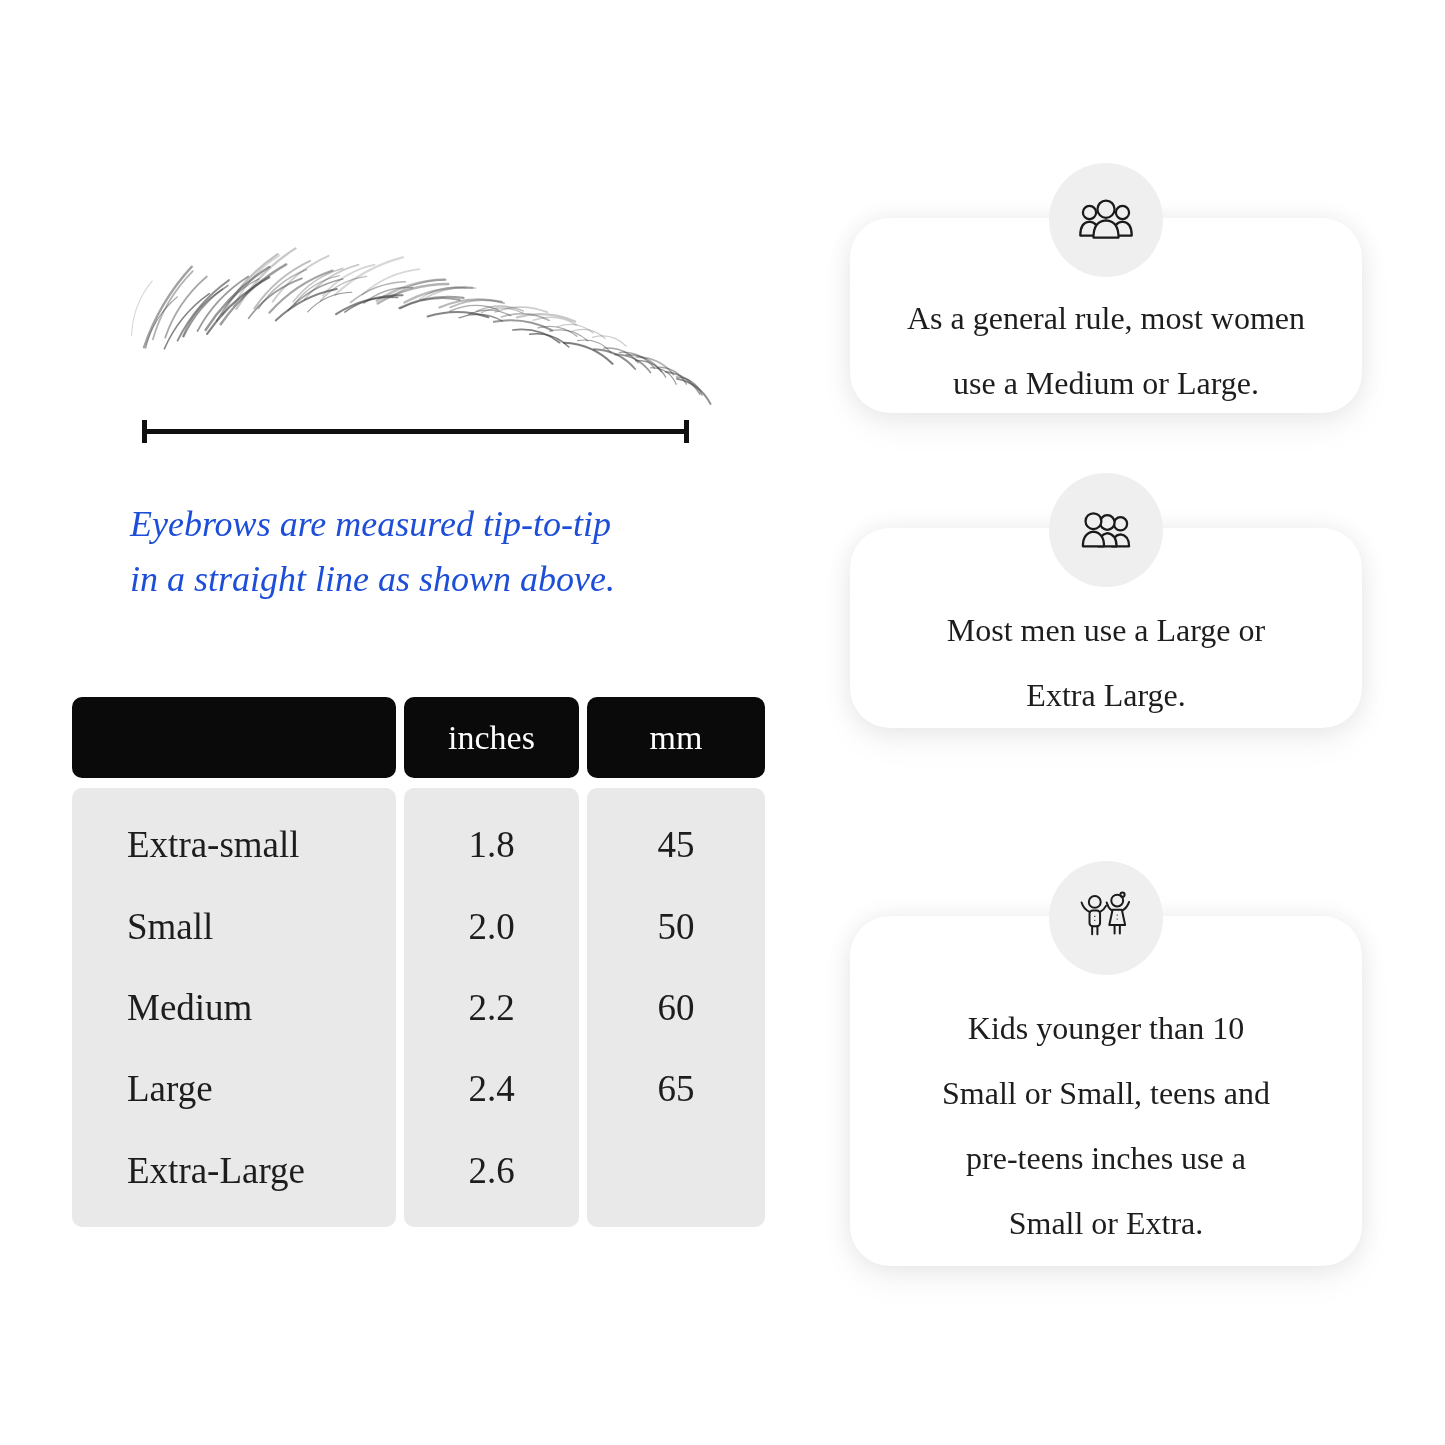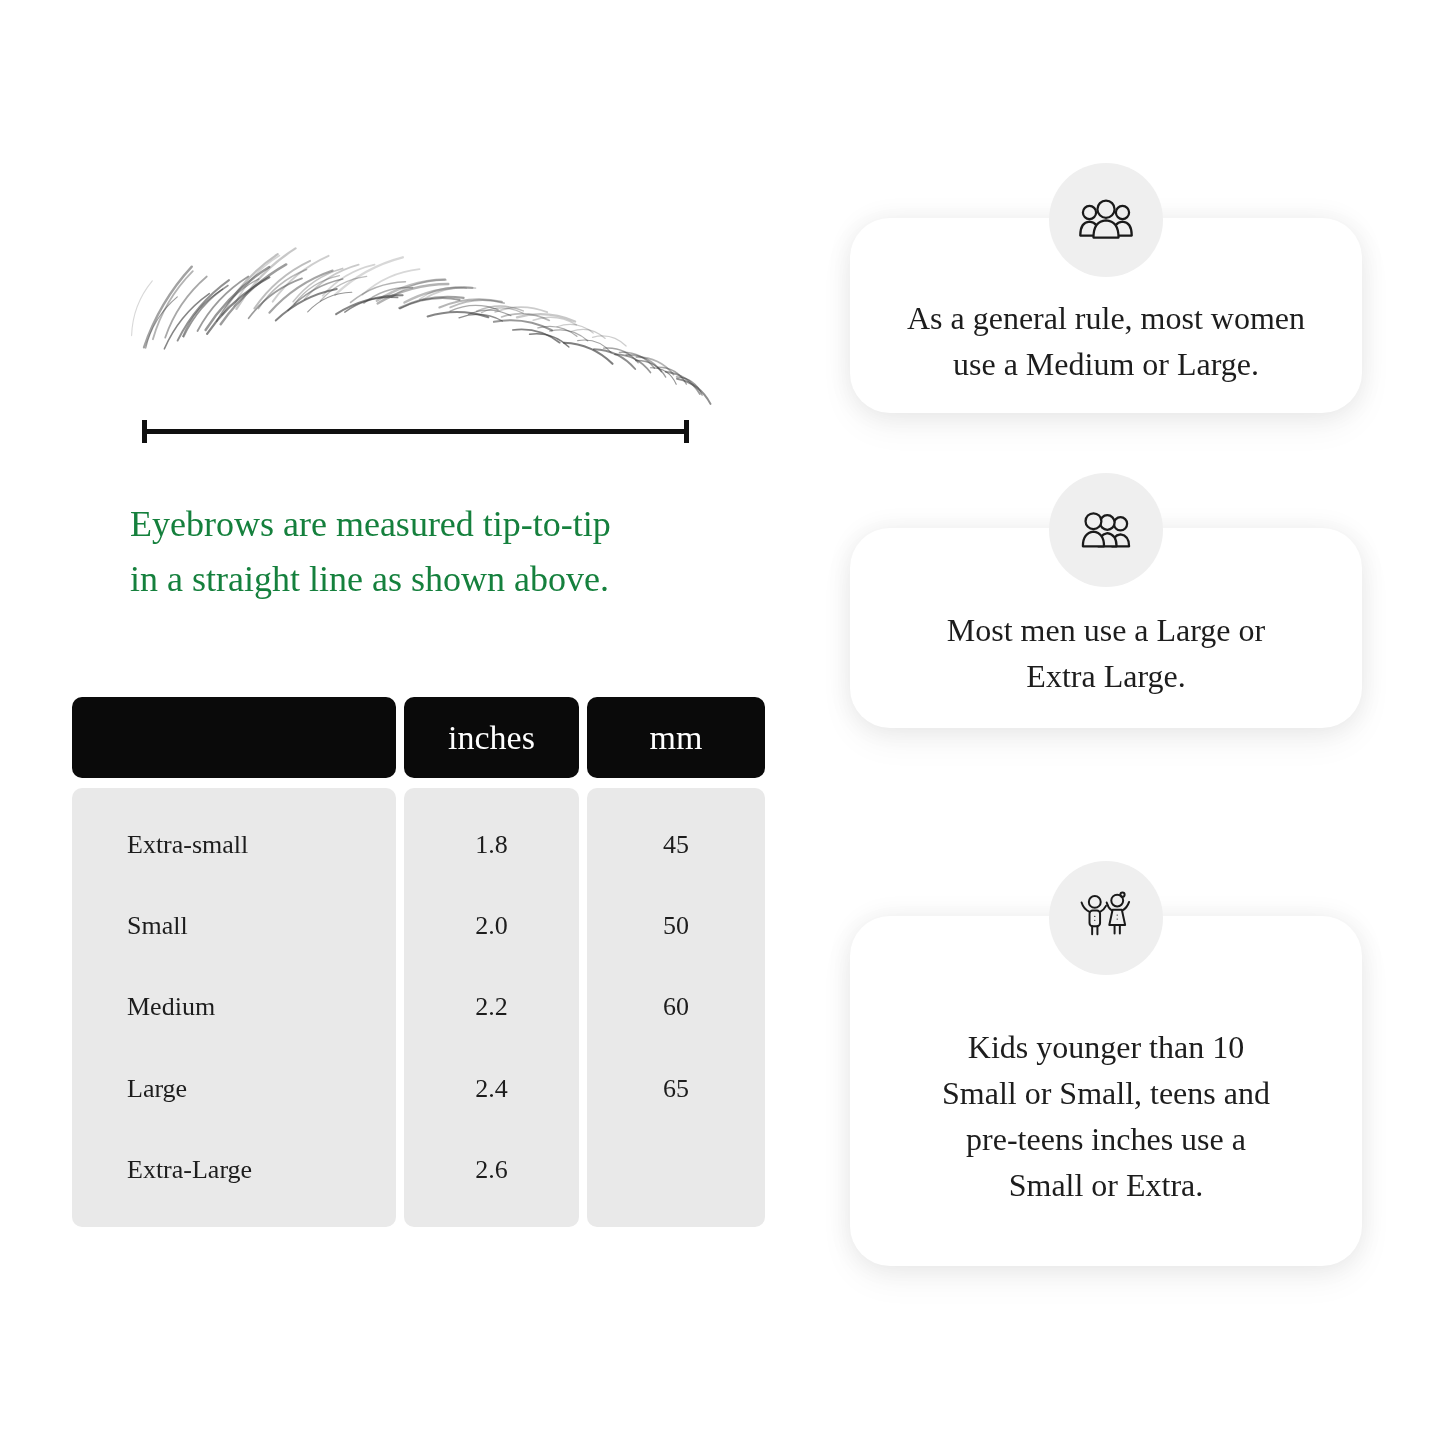--- a/index.html
+++ b/index.html
@@ -8,37 +8,37 @@
     font-family:"Liberation Serif","DejaVu Serif",serif;color:#1d1d1d;overflow:hidden;
   }
   svg{overflow:visible;display:block;}
 
   
   .eyebrow-svg{position:absolute;left:120px;top:232px;width:575px;height:165px;}
   .measure-line{position:absolute;left:143px;top:429px;width:545px;height:5px;background:#101010;}
   .measure-line .cap{position:absolute;top:-9px;width:5px;height:23px;background:#101010;}
   .measure-line .cap.left{left:-1px;}
   .measure-line .cap.right{right:-1px;}
-  .caption{position:absolute;left:130px;top:497px;font-size:36px;line-height:55px;color:#15803d;}
+  .caption{position:absolute;left:130px;top:497px;font-size:36px;line-height:55px;color:#1d4ed8;font-style:italic;}
   .caption div{white-space:nowrap;}
 
   
   .size-table{
     position:absolute;left:72px;top:697px;width:560px;
     display:grid;grid-template-columns:324px 175px 178px;grid-template-rows:81px 439px;
     column-gap:8px;row-gap:10px;
   }
   .th{
     background:#0a0a0a;border-radius:10px;color:#ffffff;font-size:34px;
     display:flex;align-items:center;justify-content:center;
   }
   .tcol{
     background:#e9e9e9;border-radius:10px;
     display:grid;grid-template-rows:repeat(5,1fr);padding:16px 0;
-    font-size:26px;
+    font-size:37px;
   }
   .tcol .cell{display:flex;align-items:center;justify-content:center;}
   .tcol.labels .cell{justify-content:flex-start;padding-left:55px;}
 
   
   .card{
     position:absolute;left:850px;width:512px;background:#ffffff;border-radius:40px;
     box-shadow:0 0 26px rgba(0,0,0,0.07),0 14px 34px rgba(0,0,0,0.05);
   }
   .card.card-women{top:218px;height:195px;}
@@ -47,21 +47,21 @@
   .badge{
     position:absolute;top:-55px;left:50%;margin-left:-57px;width:114px;height:114px;
     border-radius:50%;background:#efefef;display:flex;align-items:center;justify-content:center;
   }
   .badge svg{width:66px;height:auto;}
   .card-text{
     position:absolute;left:0;top:0;right:0;bottom:0;
     display:flex;flex-direction:column;align-items:center;justify-content:center;
     padding-top:50px;font-size:32px;line-height:46px;color:#1d1d1d;text-align:center;
   }
-  .card-text div{white-space:nowrap;}
+  .card-text div{white-space:nowrap;margin-top:19px;}
 </style>
 </head>
 <body>
 
 <div class="canvas">
 
   <svg class="eyebrow-svg" viewBox="0 0 575 165" aria-hidden="true">
     <g id="hairs">
         <path d="M11.6 103.6 Q12.6 72.7 32.3 48.9" stroke="#3a3a3a" stroke-width="1.10" opacity="0.20" fill="none" stroke-linecap="round"></path>
         <path d="M24.0 115.3 Q39.3 69.9 71.8 34.6" stroke="#3a3a3a" stroke-width="2.30" opacity="0.47" fill="none" stroke-linecap="round"></path>

